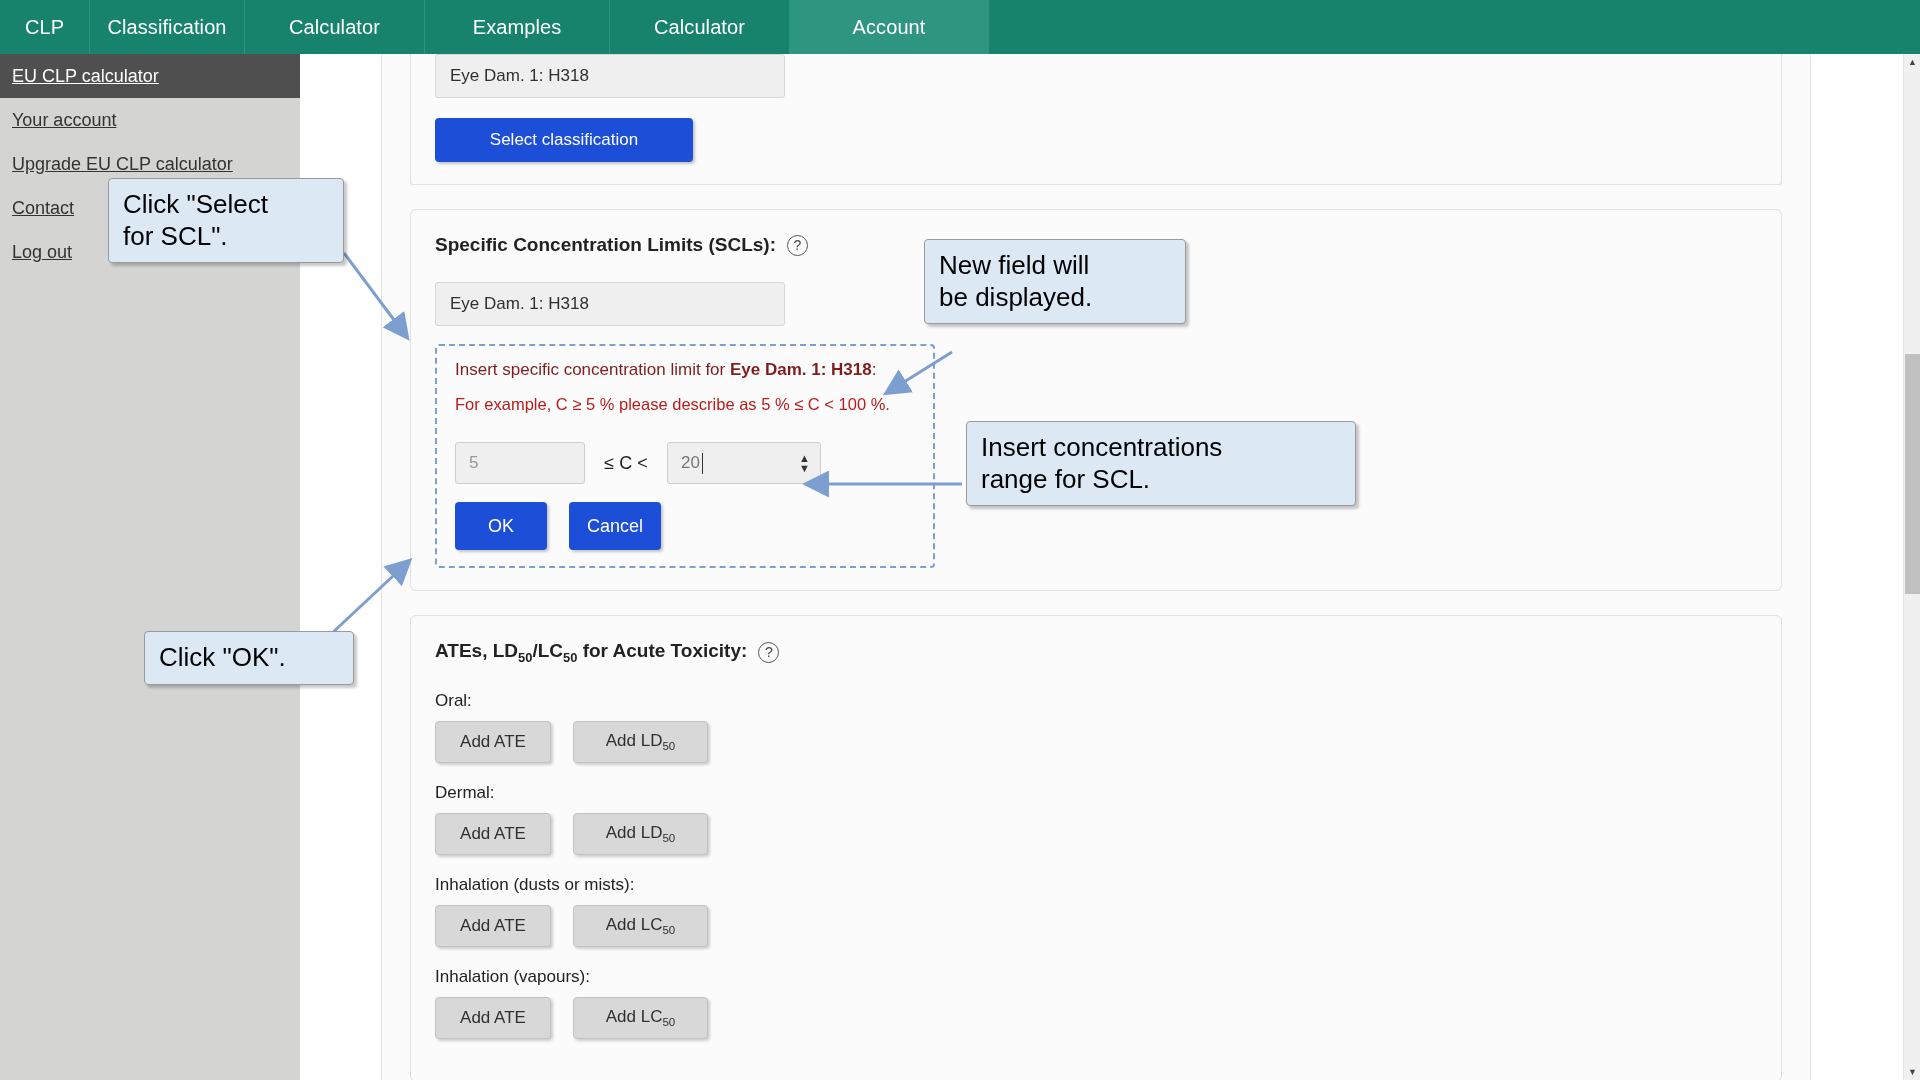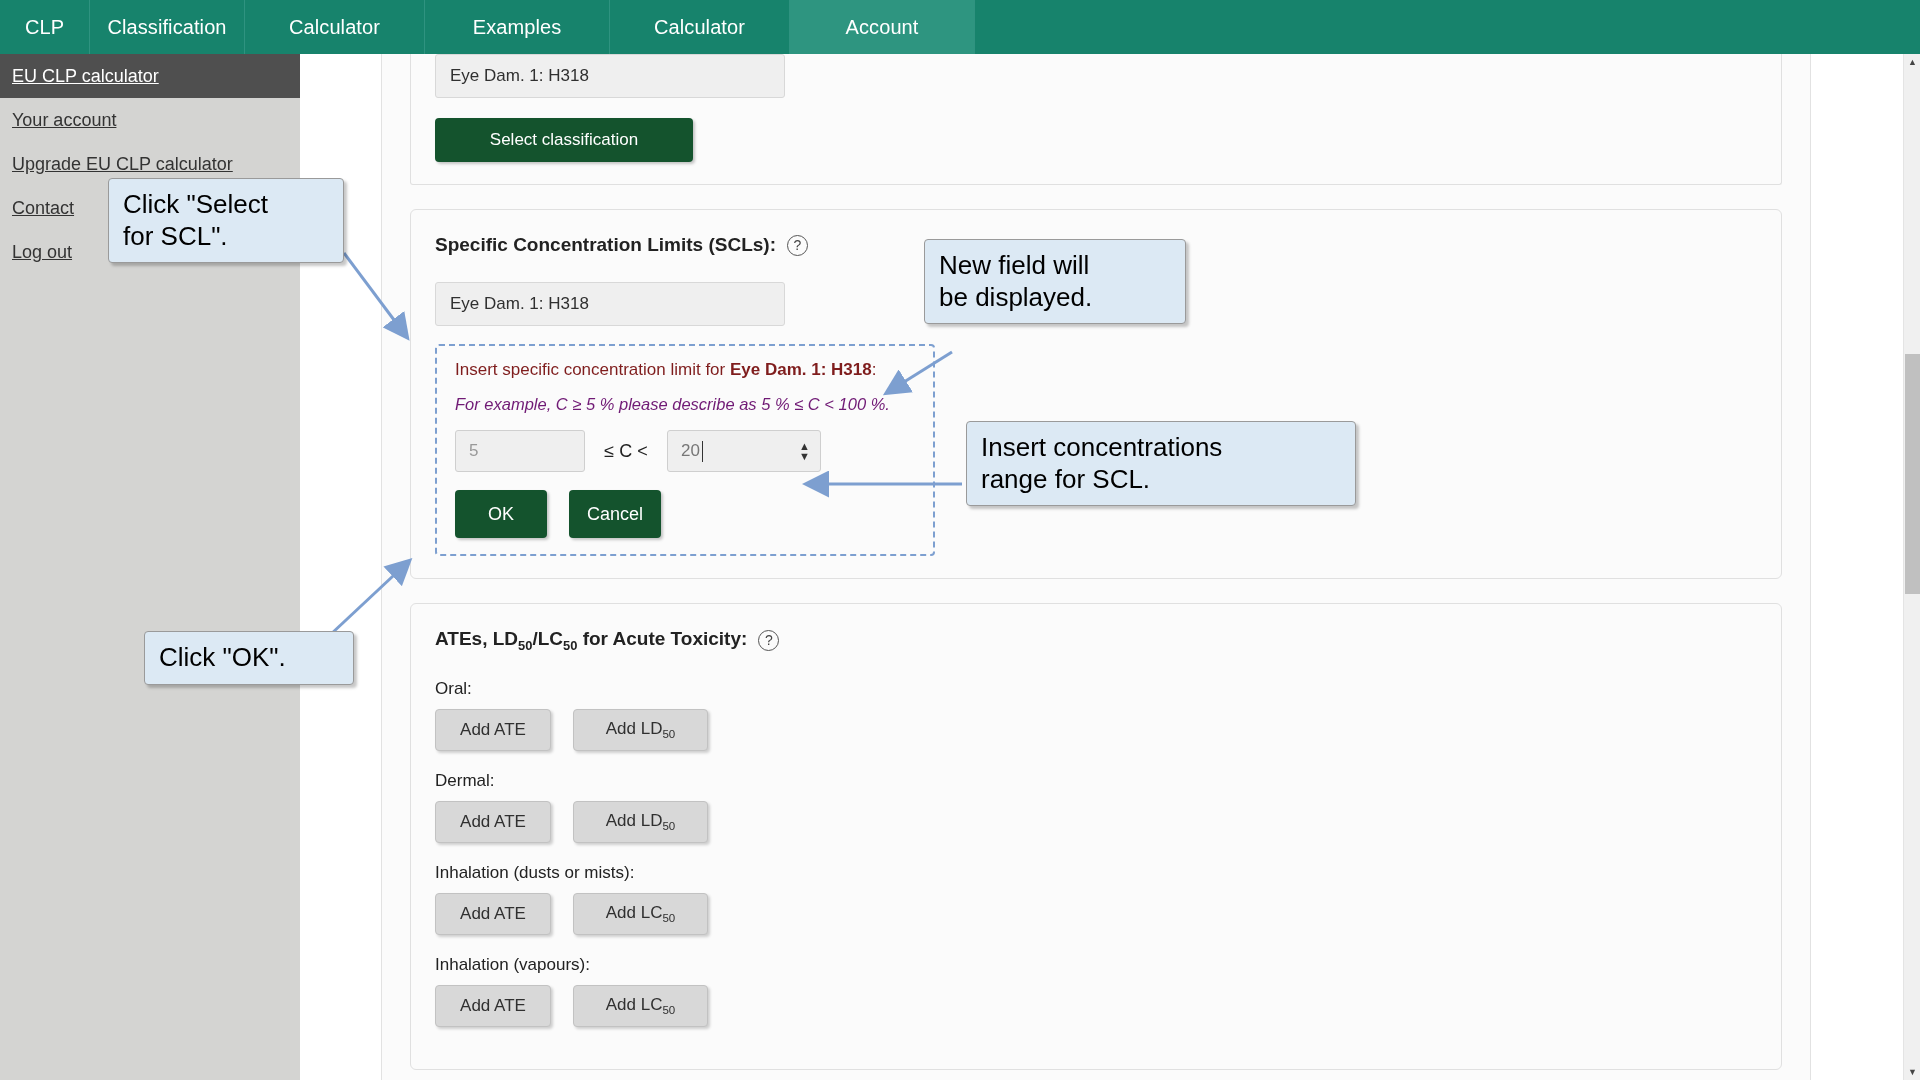--- a/index.html
+++ b/index.html
@@ -106,21 +106,21 @@
     border: 1px solid #d8d8d8;
     border-radius: 3px;
     display: flex; align-items: center;
     padding-left: 14px;
     font-size: 17px;
     color: #303030;
   }
 
   .dark-btn {
     display: inline-flex; align-items: center; justify-content: center;
-    background: #14532d;
+    background: #1d4ed8;
     color: #ffffff;
     border: none;
     border-radius: 4px;
     font-size: 17px;
     cursor: pointer;
     box-shadow: 2px 2px 3px rgba(0,0,0,.22);
     font-family: "Liberation Sans", sans-serif;
   }
   .btn-wide { width: 258px; height: 44px; }
   .btn-sm { width: 92px; height: 48px; font-size: 18px; }
@@ -143,21 +143,21 @@
   
   .scl-inset {
     margin-top: 18px;
     border: 2px dashed #7d9fd0;
     border-radius: 4px;
     padding: 14px 18px 16px 18px;
     width: 500px;
   }
   .scl-line1 { font-size: 17px; color: #7f1d1d; margin-bottom: 15px; }
   .scl-line1 b { font-weight: bold; }
-  .scl-line2 { font-size: 16.5px; font-style: italic; color: #701a75; margin-bottom: 16px; }
+  .scl-line2 { font-size: 16.5px; color: #b91c1c; margin-bottom: 28px; }
 
   .scl-row { display: flex; align-items: center; gap: 0; margin-bottom: 18px; }
   .num-input {
     width: 130px; height: 42px;
     background: #efefef;
     border: 1px solid #cfcfcf;
     border-radius: 3px;
     display: flex; align-items: center;
     padding-left: 13px;
     font-size: 17px;
@@ -243,21 +243,21 @@
       </div>
     <div class="navitem" style="width:180px">
         <span>Calculator</span>
       </div>
     <div class="navitem" style="width:185px">
         <span>Examples</span>
       </div>
     <div class="navitem" style="width:180px">
         <span>Calculator</span>
       </div>
-    <div class="navitem active" style="width:185px">
+    <div class="navitem active" style="width:199px">
         <span>Account</span>
       </div>
   </div>
 
   <div class="sidebar">
     <div class="side-item active">
         <span>EU CLP calculator</span>
       </div>
     <div class="side-item">
         <span>Your account</span>

